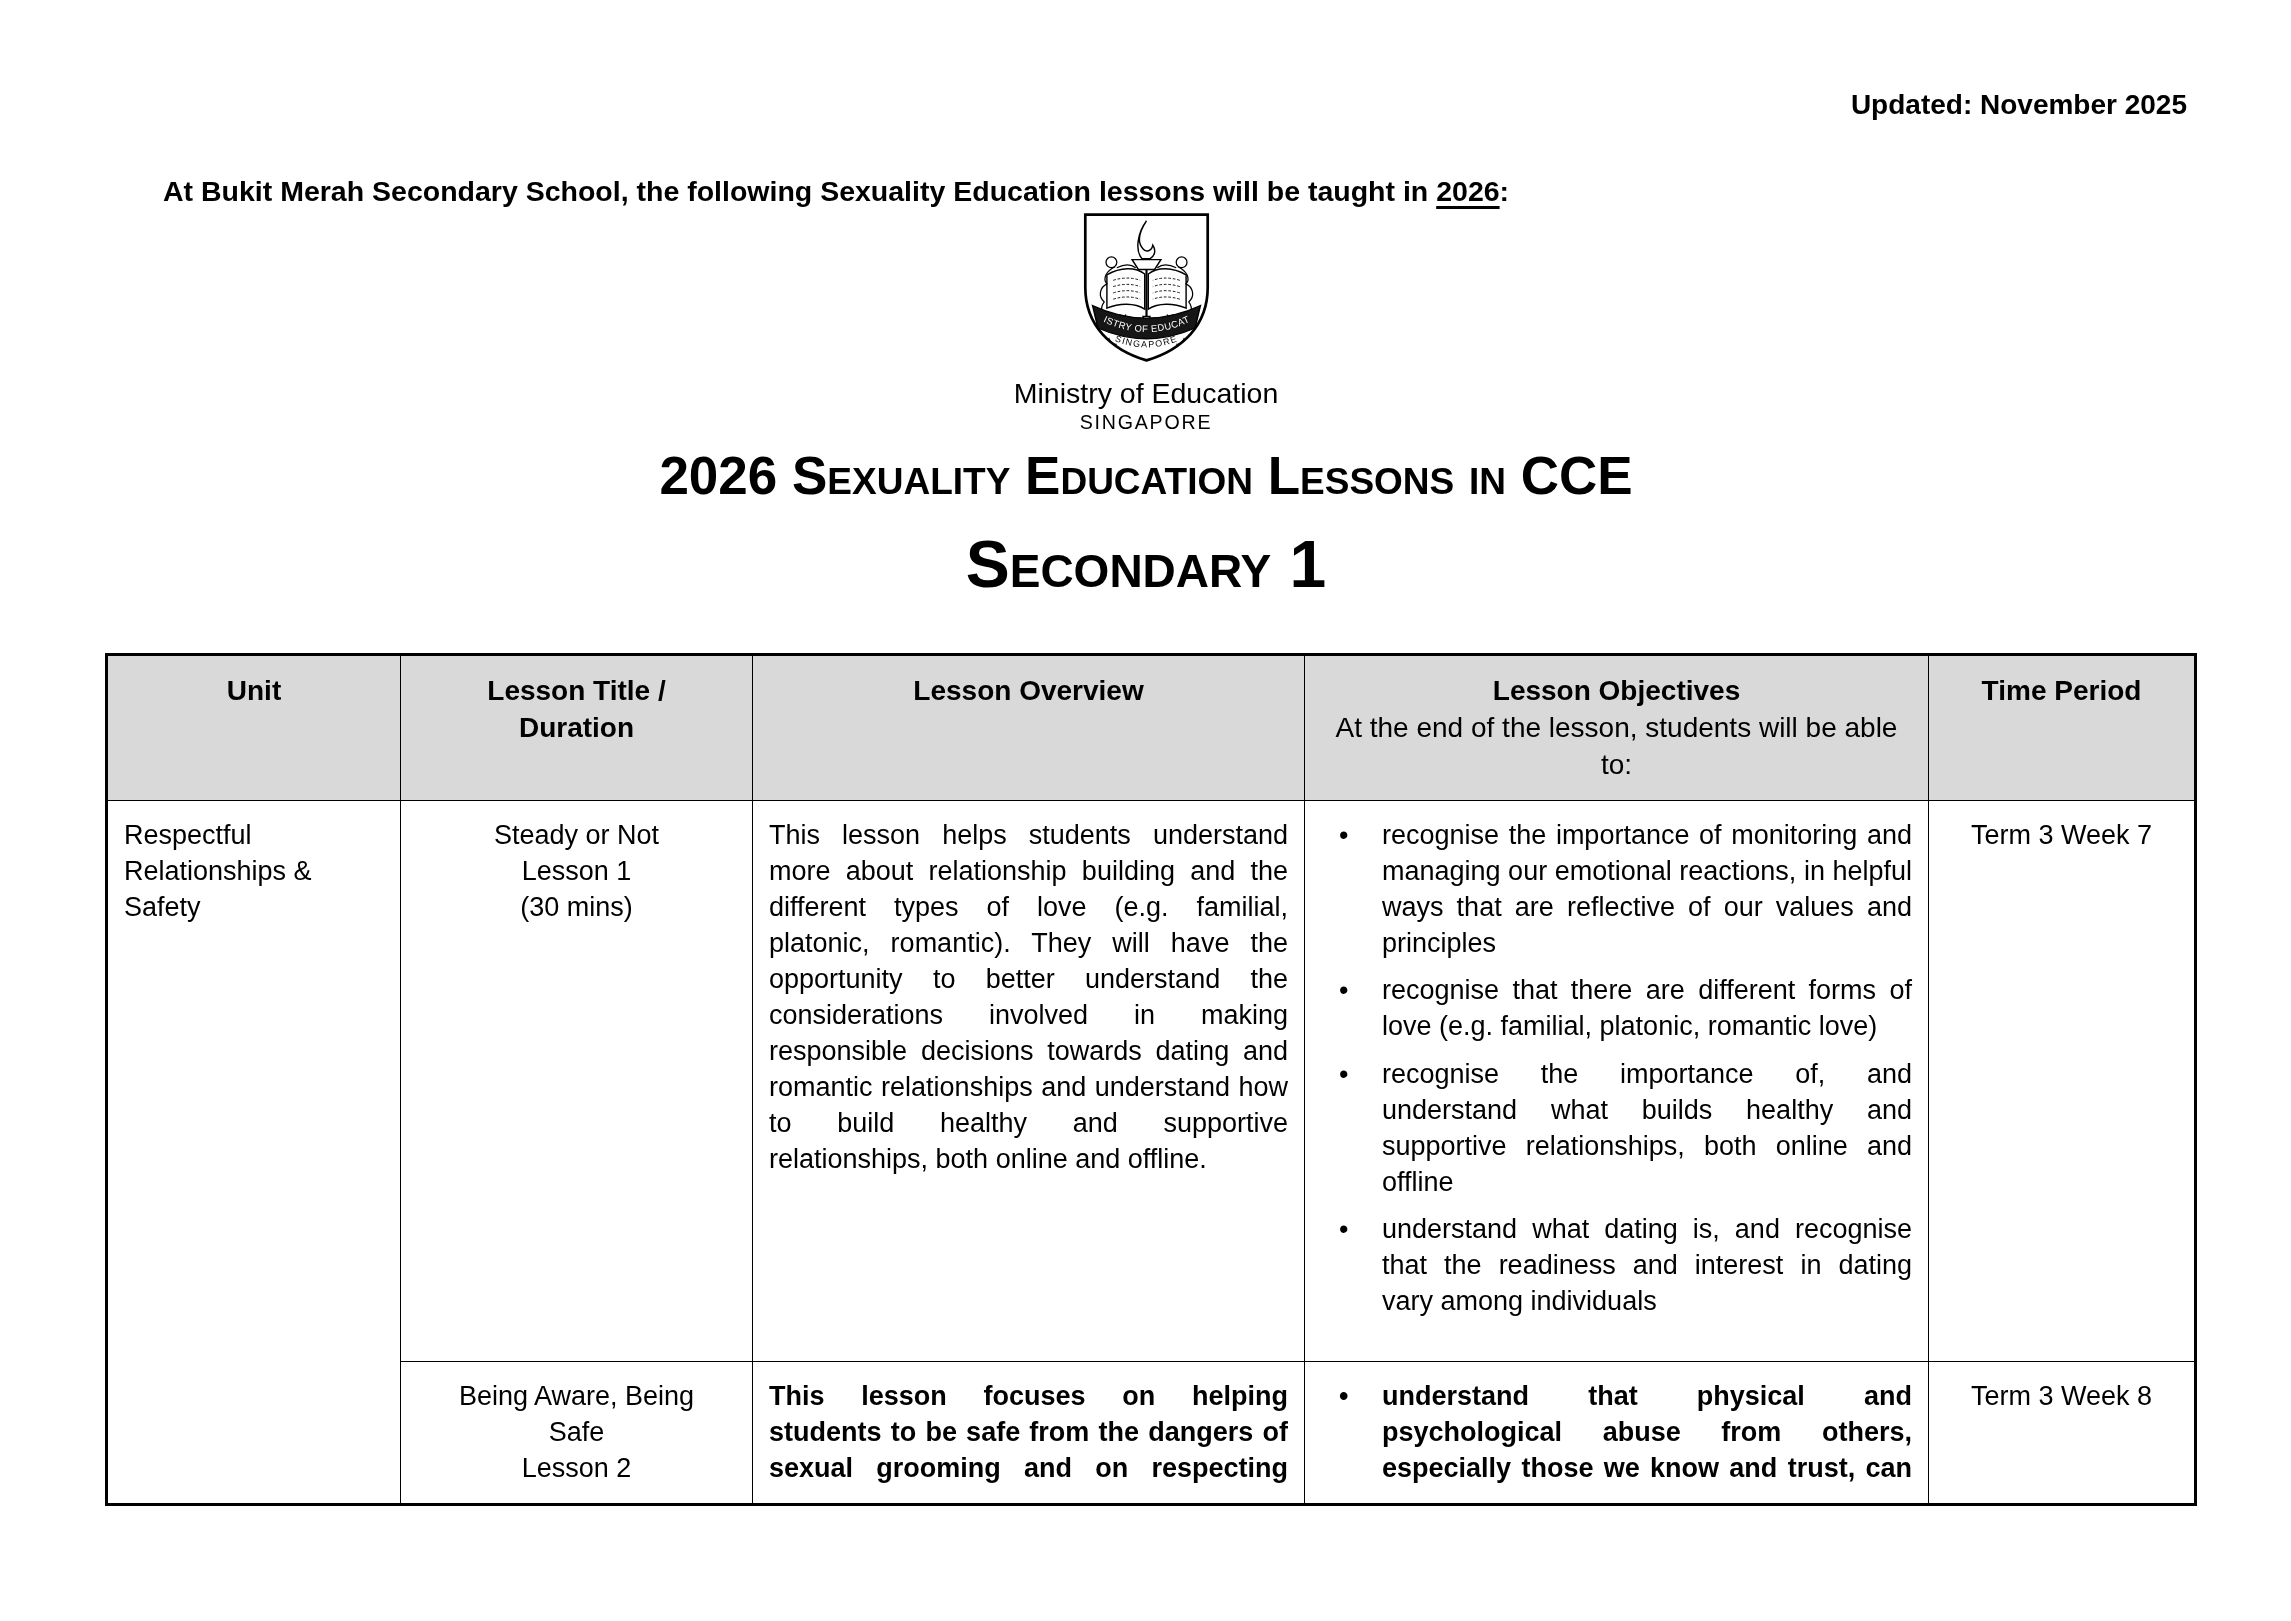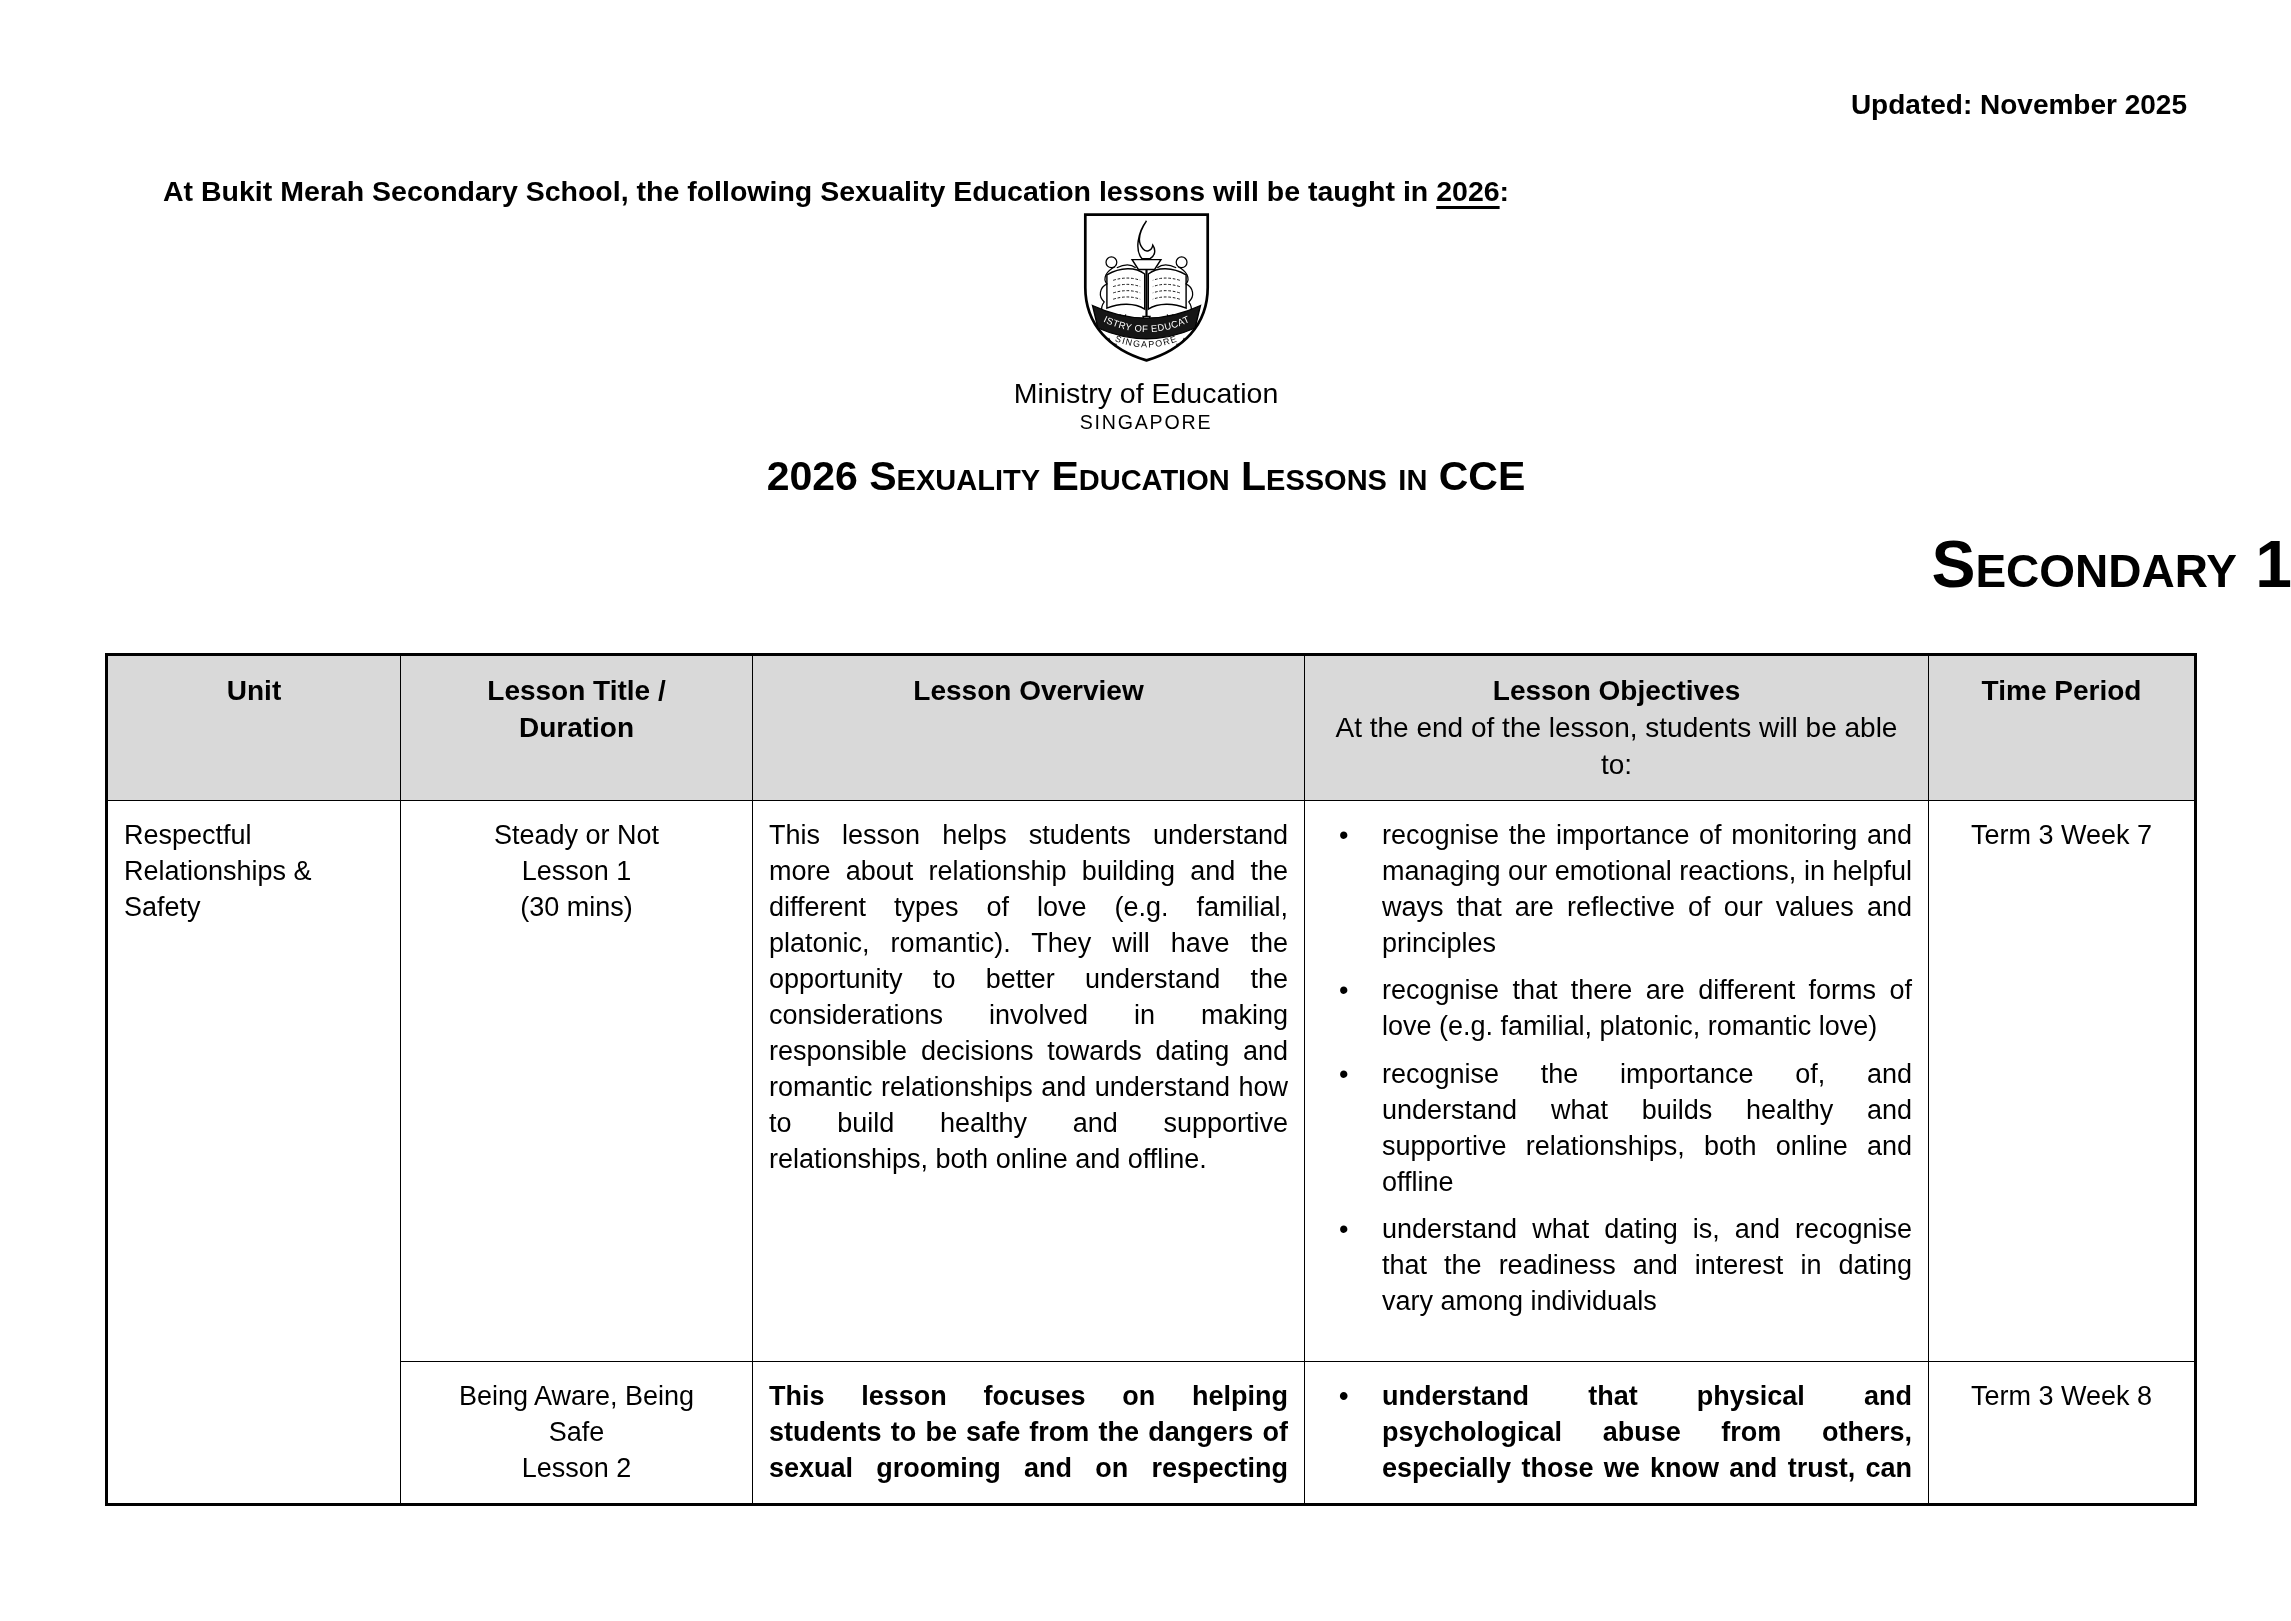--- a/index.html
+++ b/index.html
@@ -43,26 +43,26 @@
     text-align:center;
     font-size:19.6px;
     letter-spacing:1.8px;
     line-height:23px;
   }
   .title-program{
     margin-top:19.6px;
     text-align:center;
     font-weight:bold;
     font-variant:small-caps;
-    font-size:41px;
+    font-size:53px;
     line-height:46px;
   }
   .title-level{
     margin-top:28.5px;
-    text-align:right;
+    text-align:center;
     font-weight:bold;
     font-variant:small-caps;
     font-size:66px;
     line-height:73px;
   }
   table.lessons{
     margin:52px 0 0 105px;
     width:2090px;
     table-layout:fixed;
     border-collapse:collapse;

